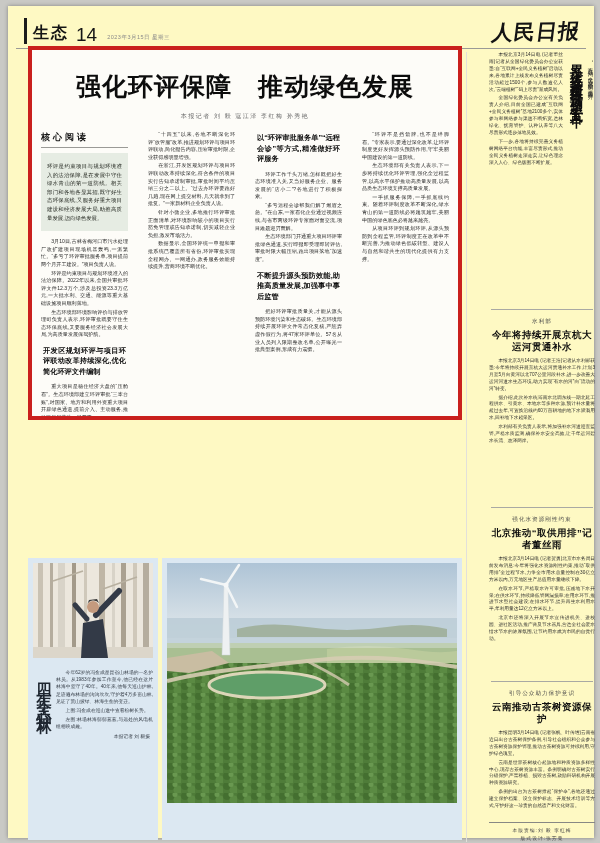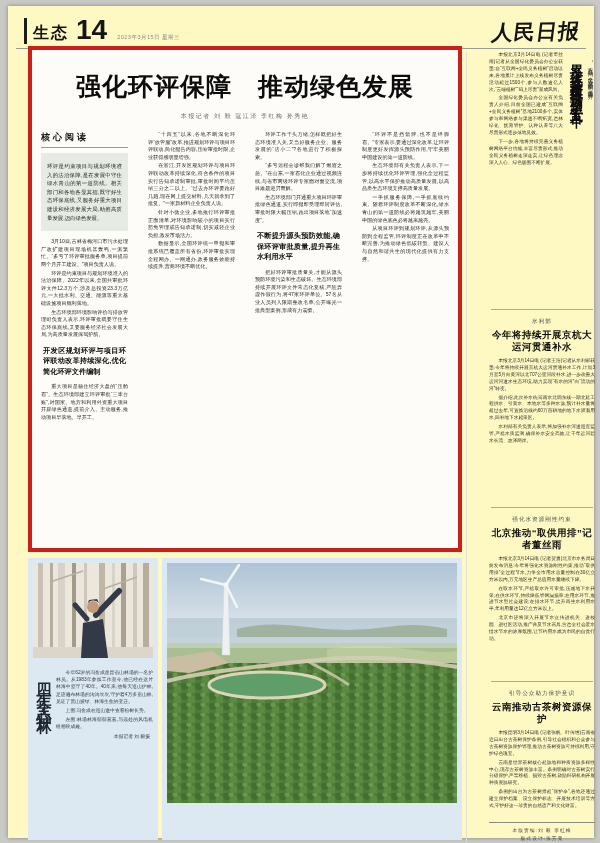--- a/index.html
+++ b/index.html
@@ -13,33 +13,33 @@
   .paper {
     position:absolute; left:8px; top:6px; width:586px; height:832px;
     background:#fef9c3; box-shadow:0 0 4px rgba(0,0,0,.35);
   }
   
   .hdr-left {
     position:absolute; left:16px; top:12px; display:flex; align-items:flex-end;
     border-left:3px solid #1c1c1c; padding-left:6px; height:26px;
   }
   .hdr-section { font-size:16px; font-weight:bold; color:#151515; letter-spacing:2px; }
-  .hdr-pageno { font-size:28px; font-weight:bold; color:#151515; margin-left:7px; line-height:1; }
+  .hdr-pageno { font-size:19px; font-weight:normal; color:#151515; margin-left:7px; line-height:1; }
   .hdr-date { font-size:5.5px; color:#8a8a8a; margin-left:10px; margin-bottom:3px; letter-spacing:.5px; }
   .masthead {
     position:absolute; right:14px; top:12px;
     font-family:"DejaVu Serif","Liberation Serif",serif;
     font-size:21px; font-weight:bold; color:#141414;
     transform:skewX(-8deg) rotate(-1deg); letter-spacing:1px;
   }
   .hdr-rule { position:absolute; left:8px; right:8px; top:42px; height:1px; background:#9a9a96; }
 
   
   .redbox {
-    position:absolute; left:20px; top:40px; width:434px; height:506px;
+    position:absolute; left:20px; top:40px; width:434px; height:374px;
     border:4px solid #c9201d; background:#fdfcf8; padding:6px 9px; overflow:hidden;
   }
   .m-title {
     text-align:center; font-size:25px; font-weight:bold; color:#0c0c0c;
     letter-spacing:1px; margin-top:14px; white-space:nowrap;
   }
   .m-byline { text-align:center; font-size:6px; color:#6b6b6b; margin-top:9px; letter-spacing:1.5px; }
   .cols { display:flex; gap:20px; margin-top:10px; height:388px; overflow:hidden; }
   .col { flex:1; overflow:hidden; }
   .core-label { font-size:9px; font-weight:bold; color:#141414; letter-spacing:3px; padding-bottom:3px; }
@@ -120,26 +120,27 @@
       </div>
       <div class="col">
         <div>
             <p>“十四五”以来,各地不断深化环评“放管服”改革,推进规划环评与项目环评联动,简化报告内容,压缩审批时限,企业获得感明显增强。</p>
             <p>在浙江,开发区规划环评与项目环评联动改革持续深化,符合条件的项目实行告知承诺制审批,审批时间平均压缩三分之二以上。“过去办环评要跑好几趟,现在网上提交材料,几天就拿到了批复。”一家新材料企业负责人说。</p>
             <p>针对小微企业,多地推行环评审批正面清单,对环境影响较小的项目实行豁免管理或告知承诺制,切实减轻企业负担,激发市场活力。</p>
             <p>数据显示,全国环评统一申报和审批系统已覆盖所有省份,环评审批实现全程网办、一网通办,政务服务效能持续提升,营商环境不断优化。</p>
           </div>
       </div>
       <div class="col">
+        <div class="subhead first">以“环评审批服务单”“远程会诊”等方式,精准做好环评服务</div>
         <div>
             <p>环评工作千头万绪,怎样既把好生态环境准入关,又当好服务企业、服务发展的“店小二”?各地进行了积极探索。</p>
             <p>“多亏远程会诊帮我们解了燃眉之急。”在山东,一家石化企业通过视频连线,与省市两级环评专家面对面交流,项目难题迎刃而解。</p>
             <p>生态环境部门开通重大项目环评审批绿色通道,实行即报即受理即转评估,审批时限大幅压缩,跑出项目落地“加速度”。</p>
           </div>
-        <div class="subhead">不断提升源头预防效能,确保环评审批质量,提升再生水利用水平</div>
+        <div class="subhead">不断提升源头预防效能,助推高质量发展,加强事中事后监管</div>
         <div>
             <p>把好环评审批质量关,才能从源头预防环境污染和生态破坏。生态环境部持续开展环评文件常态化复核,严惩弄虚作假行为,将47家环评单位、57名从业人员列入限期整改名单,公开曝光一批典型案例,形成有力震慑。</p>
           </div>
       </div>
       <div class="col">
         <div>
             <p>“环评不是挡箭牌,也不是绊脚石。”专家表示,要通过深化改革,让环评制度更好发挥源头预防作用,守牢美丽中国建设的第一道防线。</p>
             <p>生态环境部有关负责人表示,下一步将持续优化环评管理,强化全过程监管,以高水平保护推动高质量发展,以高品质生态环境支撑高质量发展。</p>
             <p>一手抓服务保障,一手抓底线约束。随着环评制度改革不断深化,绿水青山的第一道防线必将越筑越牢,美丽中国的绿色底色必将越来越亮。</p>
             <p>从项目环评到规划环评,从源头预防到全程监管,环评制度正在改革中不断完善,为推动绿色低碳转型、建设人与自然和谐共生的现代化提供有力支撑。</p>

